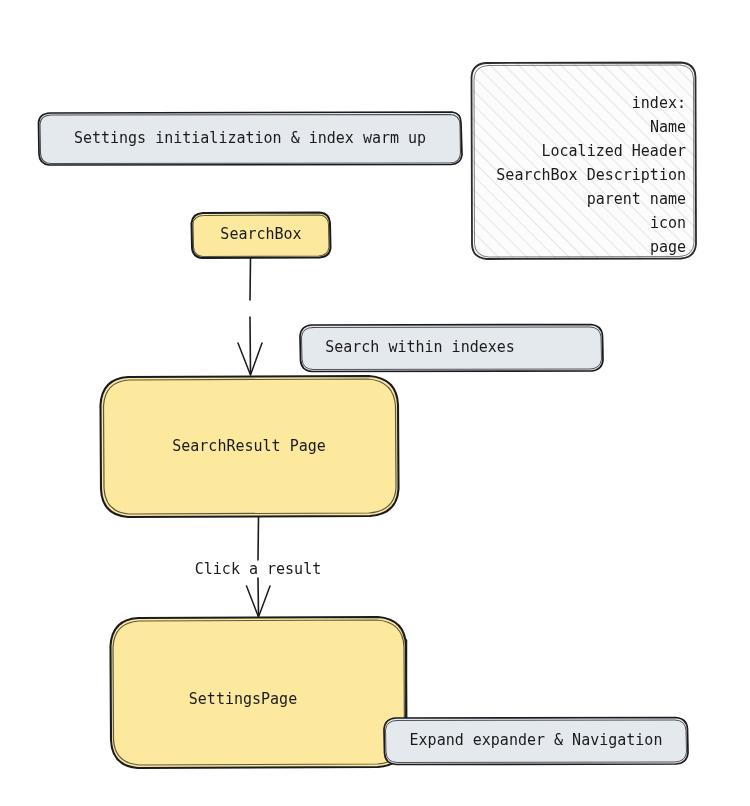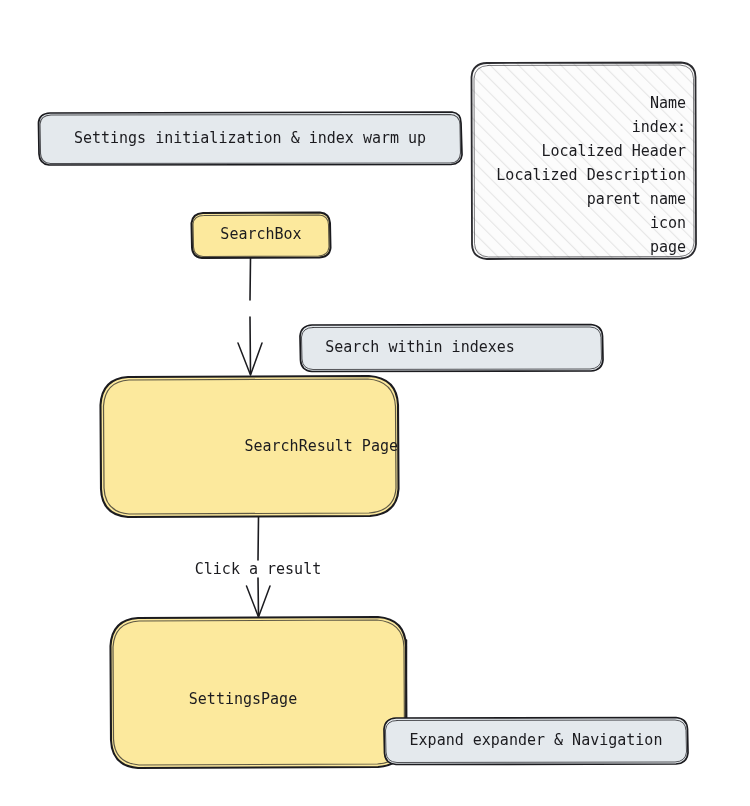--- a/index.html
+++ b/index.html
@@ -117,35 +117,35 @@
 
     <g>
       <path d="M396 718 L676 717.5 Q687 718.5 687.5 729 L688 753 Q687 763.5 676 764 L396 764.5 Q385 763.5 384.5 753 L384 729 Q385 718.5 396 718 Z" fill="#e4e9ed" stroke="#1b1b1f" stroke-width="1.7" stroke-linecap="round"></path>
       <path d="M397 720.5 L675 720 Q685.5 720.5 686 730.5 L686.5 752 Q685.5 761.5 675 762 L397 762.5 Q386.5 762 386 752 L385.5 730 Q386.5 720.5 397 720.5" fill="none" stroke="#1b1b1f" stroke-width="1.0" stroke-linecap="round" opacity="0.72"></path>
     </g>
   </svg>
 
   <div class="node-label" style="left:38px; top:129px; width:424px;">Settings initialization &amp; index warm up</div>
 
   <div style="position:absolute; left:481px; top:91px; width:205px;">
+    <div class="note-line" style="position:static;">index:</div>
     <div class="note-line" style="position:static;">Name</div>
-    <div class="note-line" style="position:static;">index:</div>
     <div class="note-line" style="position:static;">Localized Header</div>
-    <div class="note-line" style="position:static;">Localized Description</div>
+    <div class="note-line" style="position:static;">SearchBox Description</div>
     <div class="note-line" style="position:static;">parent name</div>
     <div class="note-line" style="position:static;">icon</div>
     <div class="note-line" style="position:static;">page</div>
   </div>
 
   <div class="node-label" style="left:192px; top:225px; width:138px;">SearchBox</div>
 
 
   <div class="node-label" style="left:300px; top:338px; width:240px;">Search within indexes</div>
 
-  <div class="node-label" style="left:100px; top:437px; width:298px;text-align:right;">SearchResult Page</div>
+  <div class="node-label" style="left:100px; top:437px; width:298px;">SearchResult Page</div>
 
   <div class="edge-label" style="left:118px; top:560px; width:280px;">Click a result</div>
 
   <div class="node-label" style="left:110px; top:690px; width:266px;">SettingsPage</div>
 
   <div class="node-label" style="left:384px; top:731px; width:304px;">Expand expander &amp; Navigation</div>
 
   <div class="hit" style="left:192px; top:212px; width:138px; height:46px;"></div>
   <div class="hit" style="left:100px; top:376px; width:298px; height:141px;"></div>
   <div class="hit" style="left:110px; top:617px; width:296px; height:151px;"></div>

